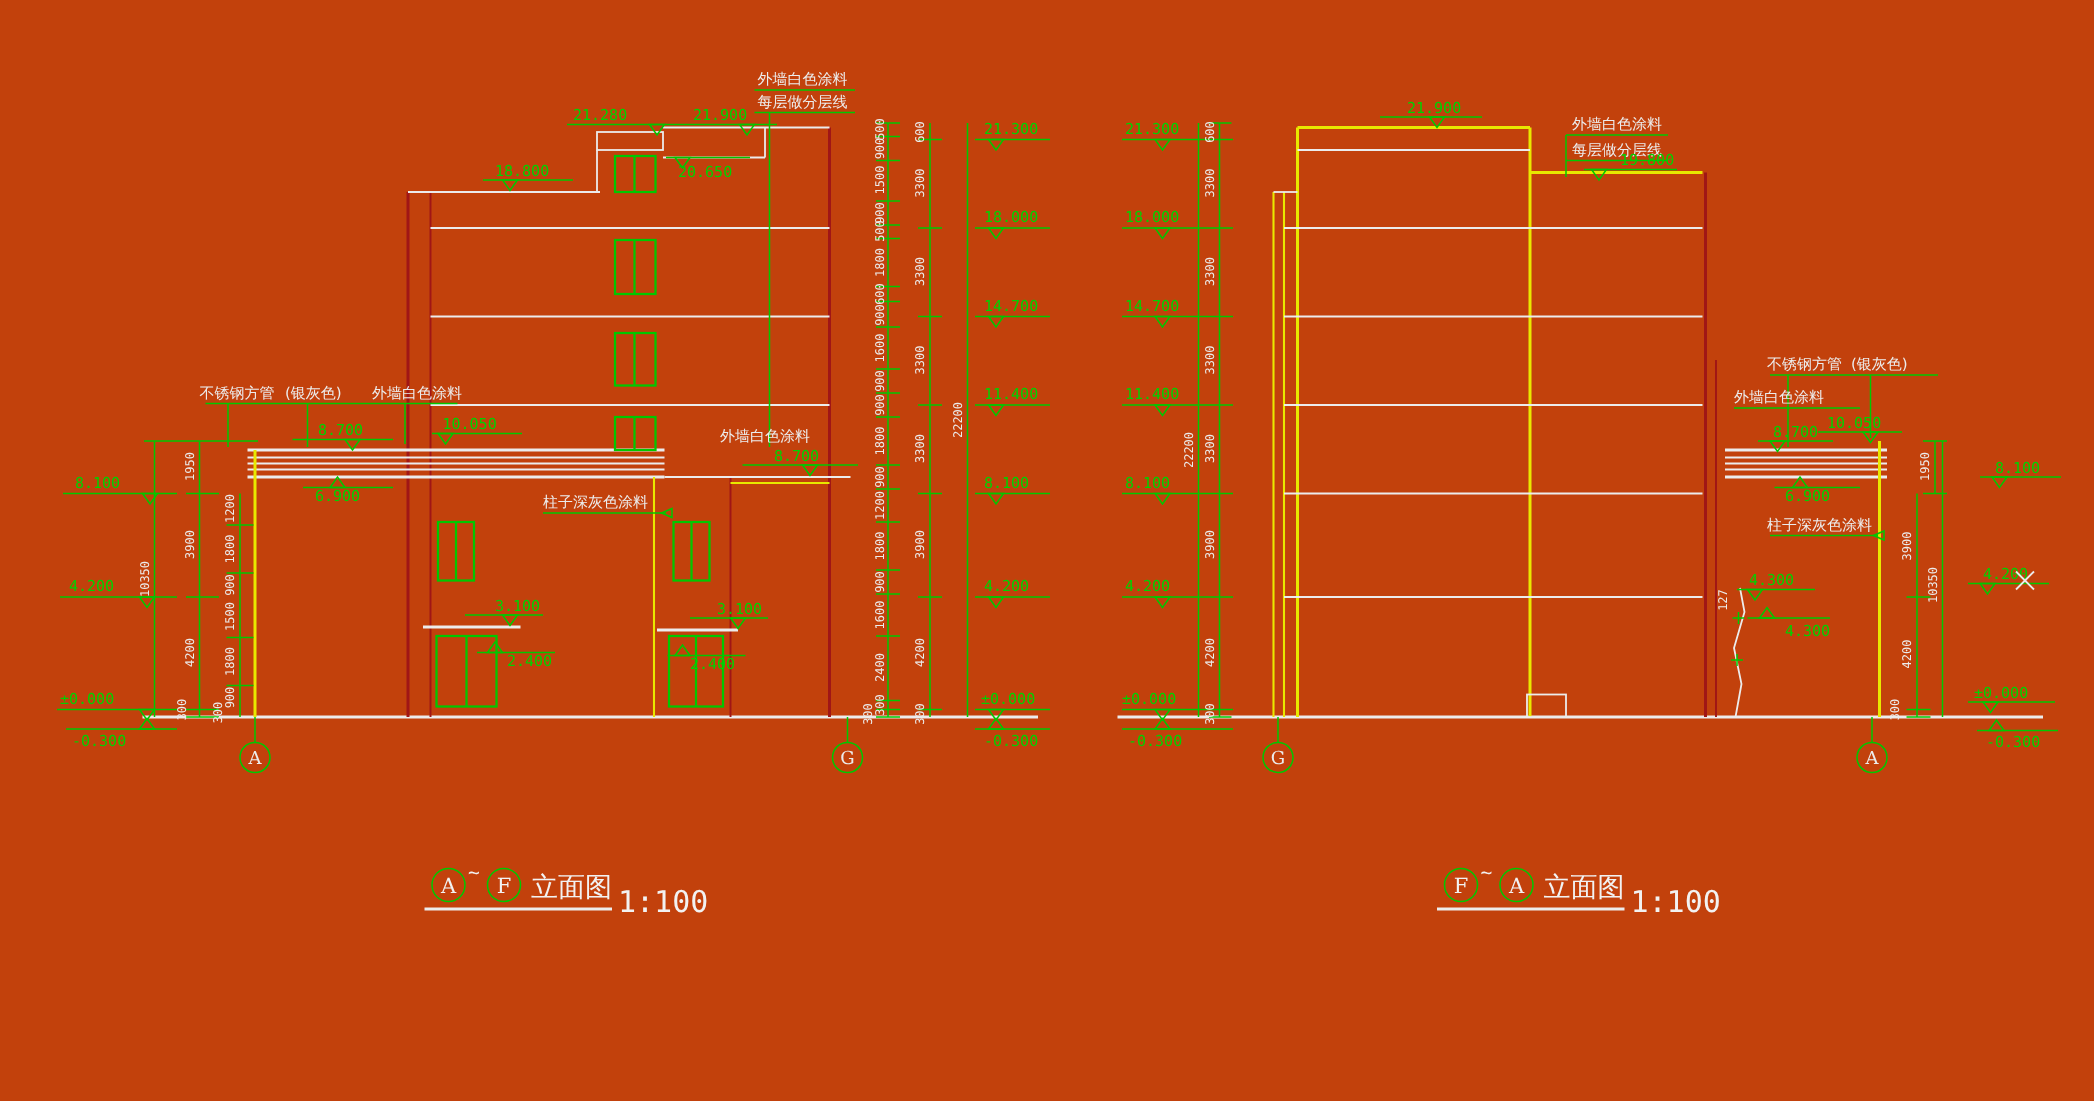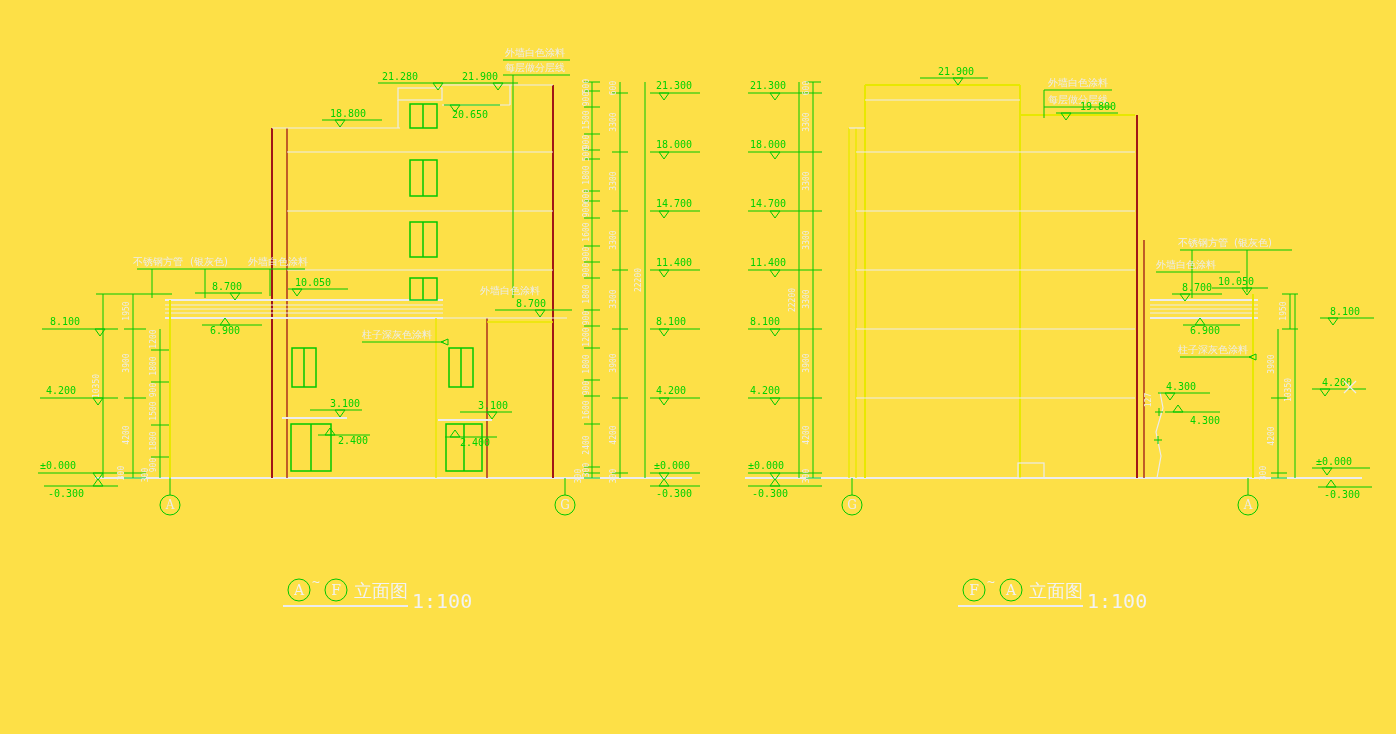--- a/index.html
+++ b/index.html
@@ -1,16 +1,16 @@
 <!DOCTYPE html>
 <html><head>
 <meta charset="utf-8">
 <style>
   html,body{margin:0;padding:0;background:#000;}
-  .stage{position:relative;width:1396px;height:734px;background:#fde047;overflow:hidden;}
+  .stage{position:relative;width:1396px;height:734px;background:#c2410c;overflow:hidden;}
   svg{display:block;}
   text{font-family:"DejaVu Sans Mono","Liberation Mono",monospace;}
   .tg{fill:#00d200;font-size:10px;}
   .tw{fill:#ececec;font-size:10px;font-family:"DejaVu Sans","Liberation Sans",sans-serif;}
   .td{fill:#ececec;font-size:8px;text-anchor:middle;}
   .gl{fill:#ececec;font-size:12px;text-anchor:middle;font-family:"DejaVu Serif","Liberation Serif",serif;}
   .tb{fill:#f2f2f2;font-size:14px;text-anchor:middle;font-family:"DejaVu Serif","Liberation Serif",serif;}
   .tt{fill:#f2f2f2;font-size:18px;font-family:"DejaVu Sans","Liberation Sans",sans-serif;}
   .ts{fill:#f2f2f2;font-size:20px;}
   .tsep{fill:#f2f2f2;font-size:13px;}

